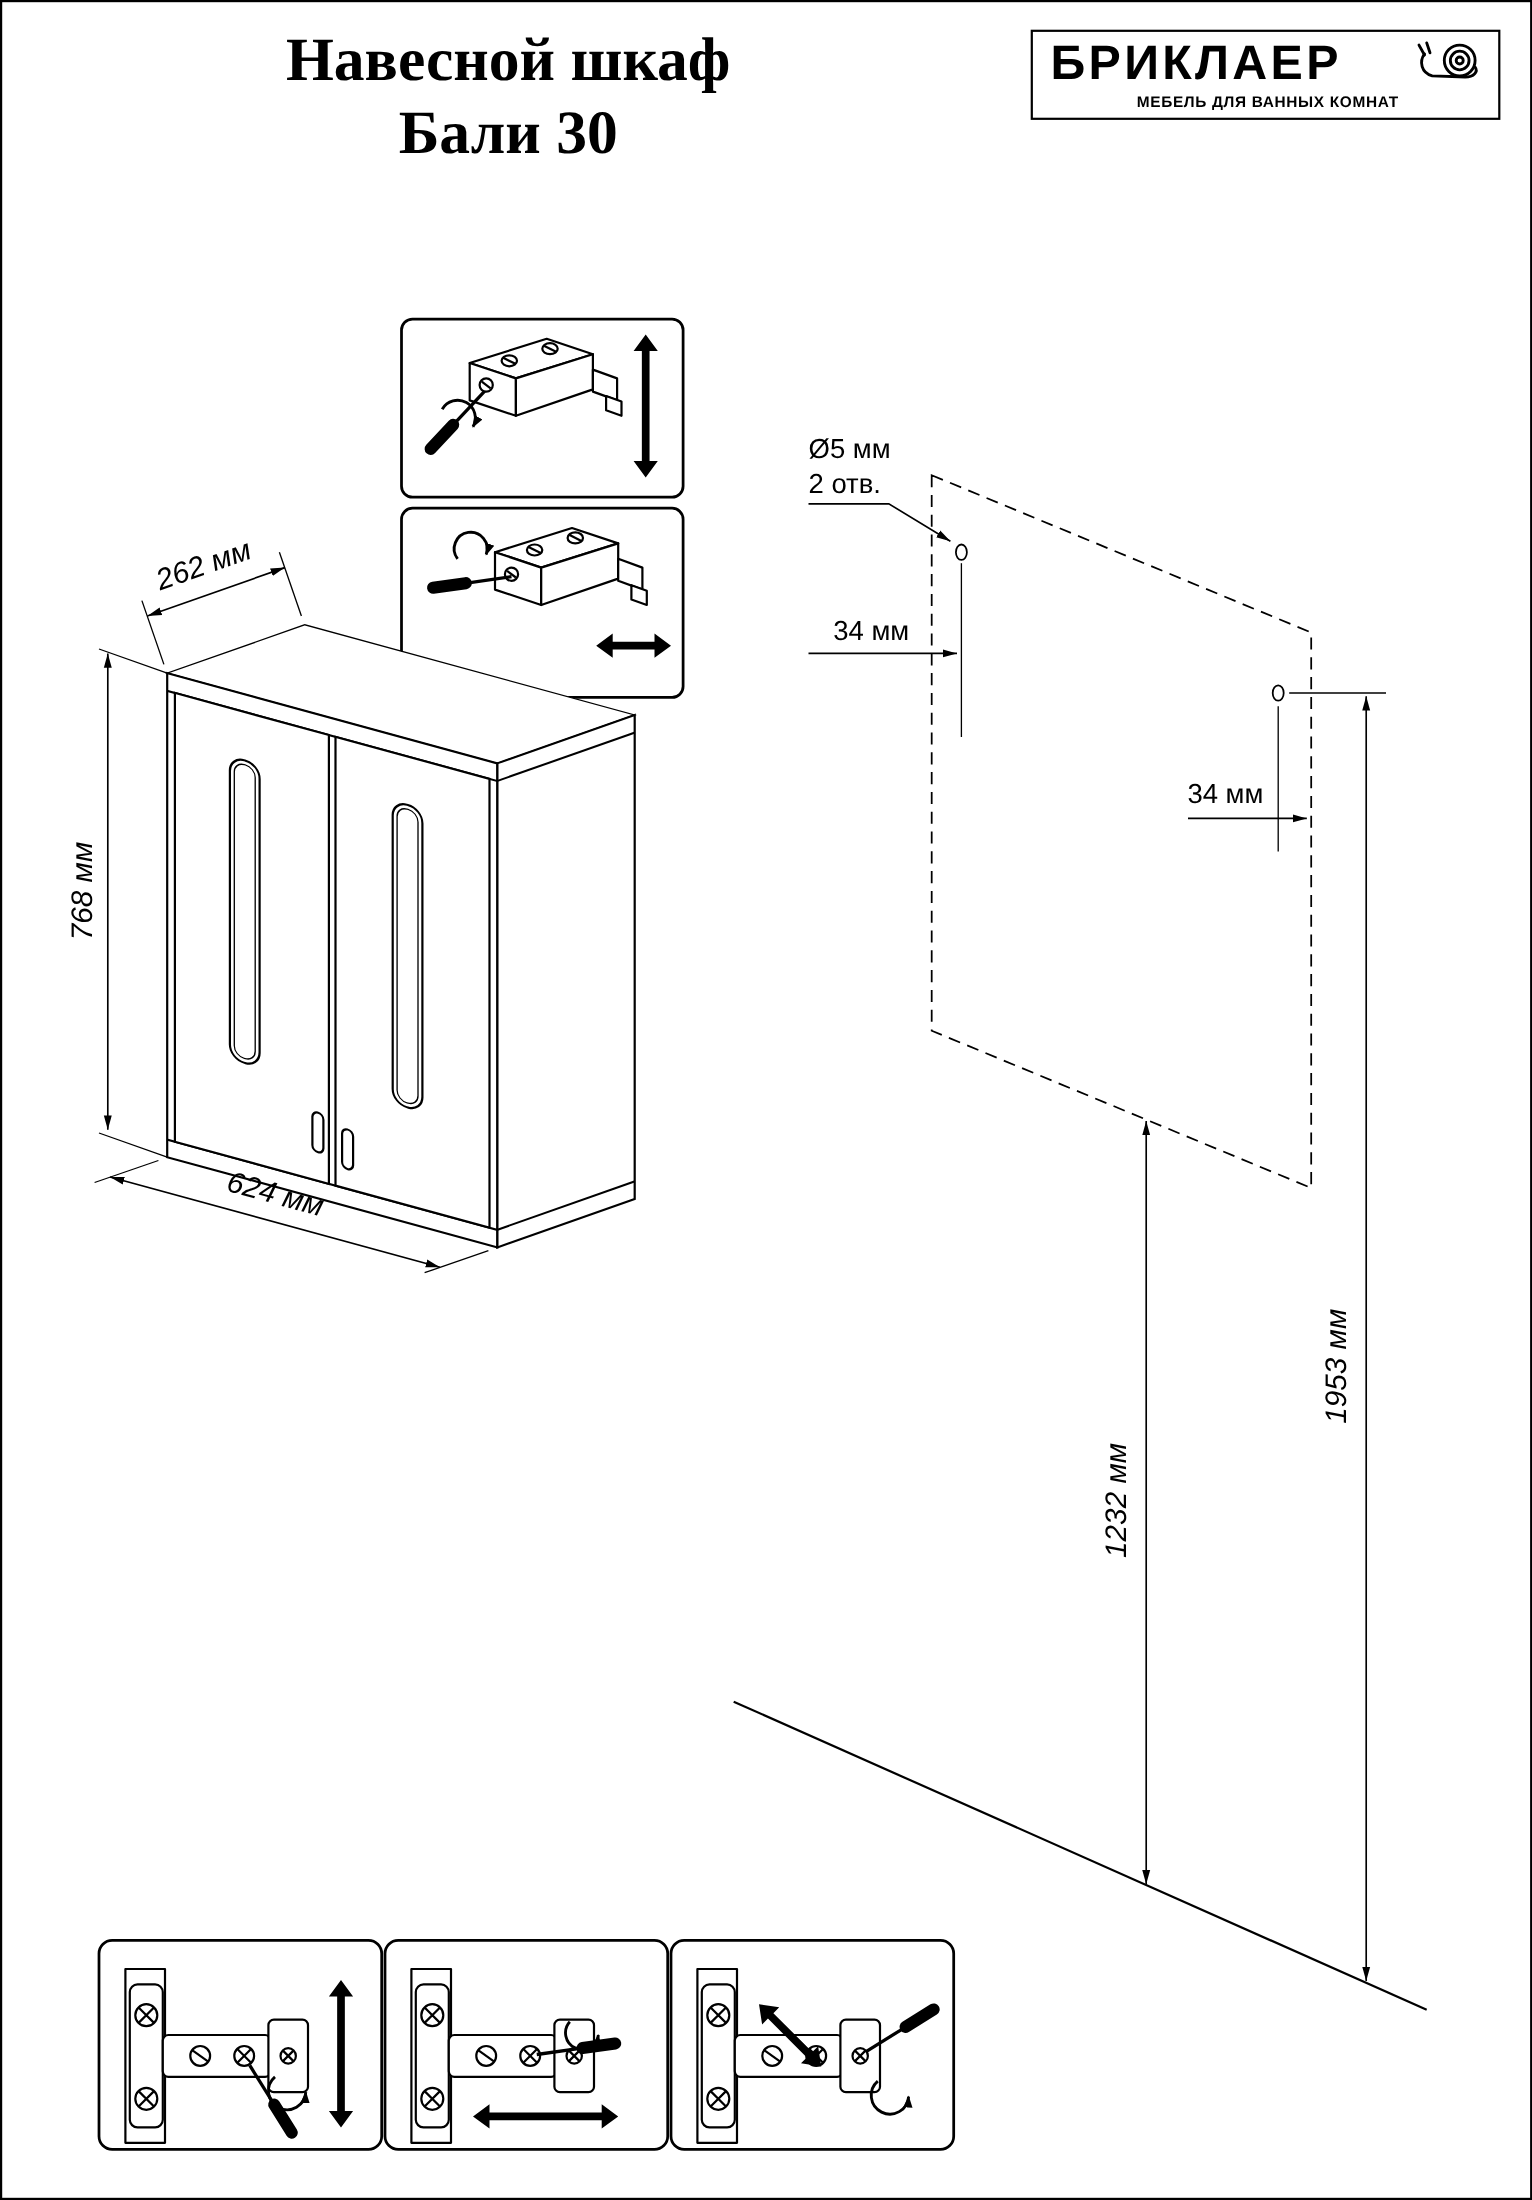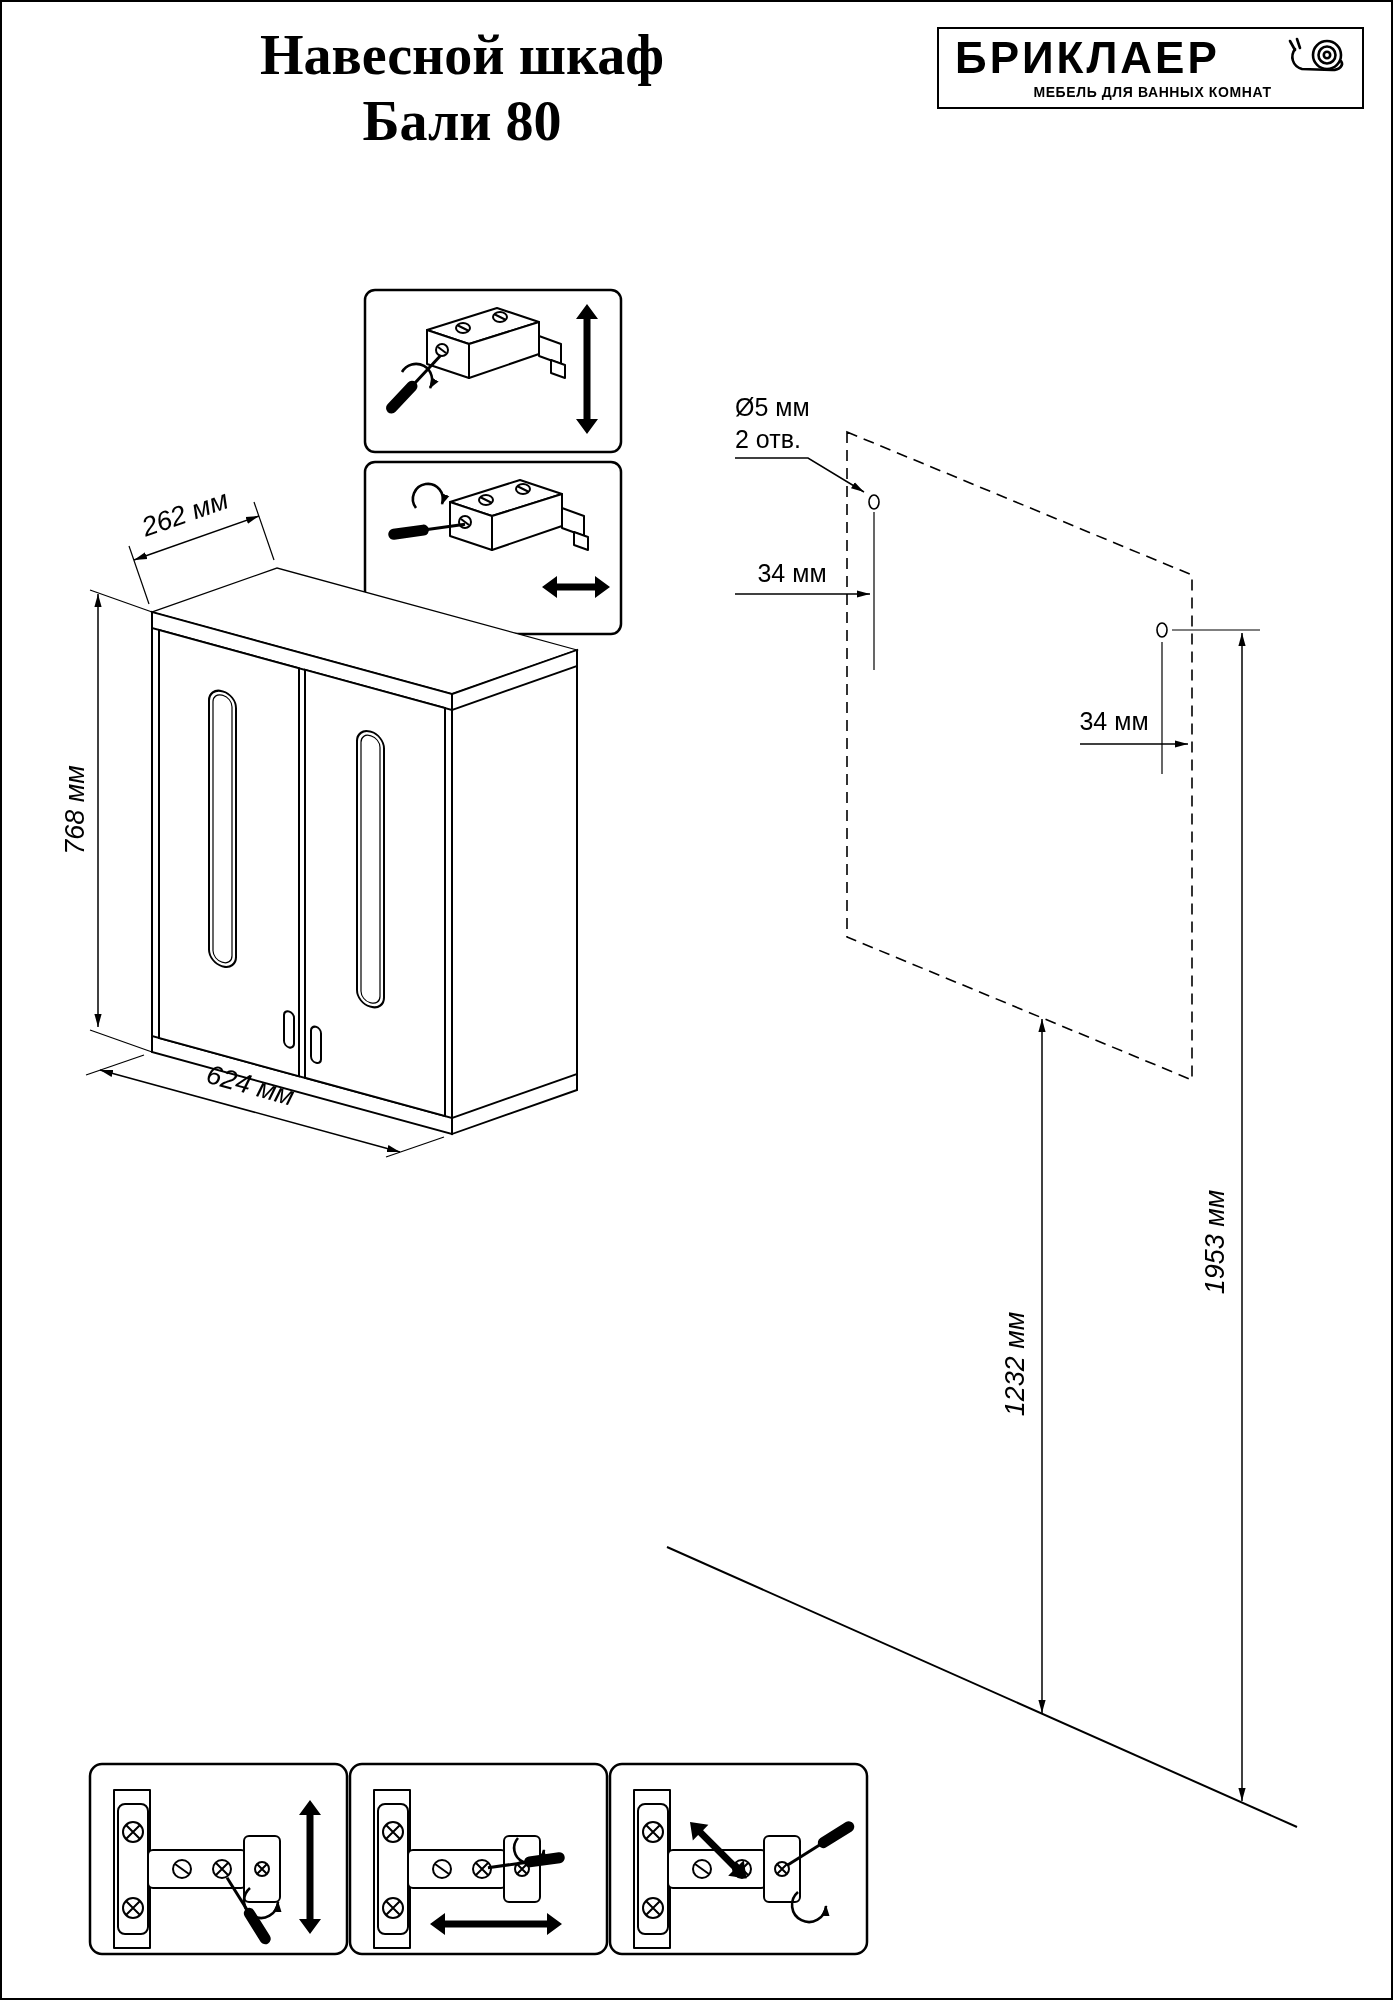--- a/index.html
+++ b/index.html
@@ -26,21 +26,21 @@
   .dim{font-family:"Liberation Sans",sans-serif;font-style:italic;font-size:27px;}
   .dimu{font-family:"Liberation Sans",sans-serif;font-size:25px;}
 </style>
 </head>
 <body>
 
 <div class="page">
 
   <div class="title">
     <div>Навесной шкаф</div>
-    <div>Бали 80</div>
+    <div>Бали 30</div>
   </div>
 
   <div class="logo">
     <div class="logo-row">
       <span class="brand">БРИКЛАЕР</span>
       <svg width="64" height="48" viewBox="0 0 64 48">
         <g fill="none" stroke="#000" stroke-width="2.6" stroke-linecap="round">
           <circle cx="41" cy="21" r="14"></circle>
           <circle cx="41" cy="21" r="8.5"></circle>
           <circle cx="41" cy="21" r="3.2"></circle>

